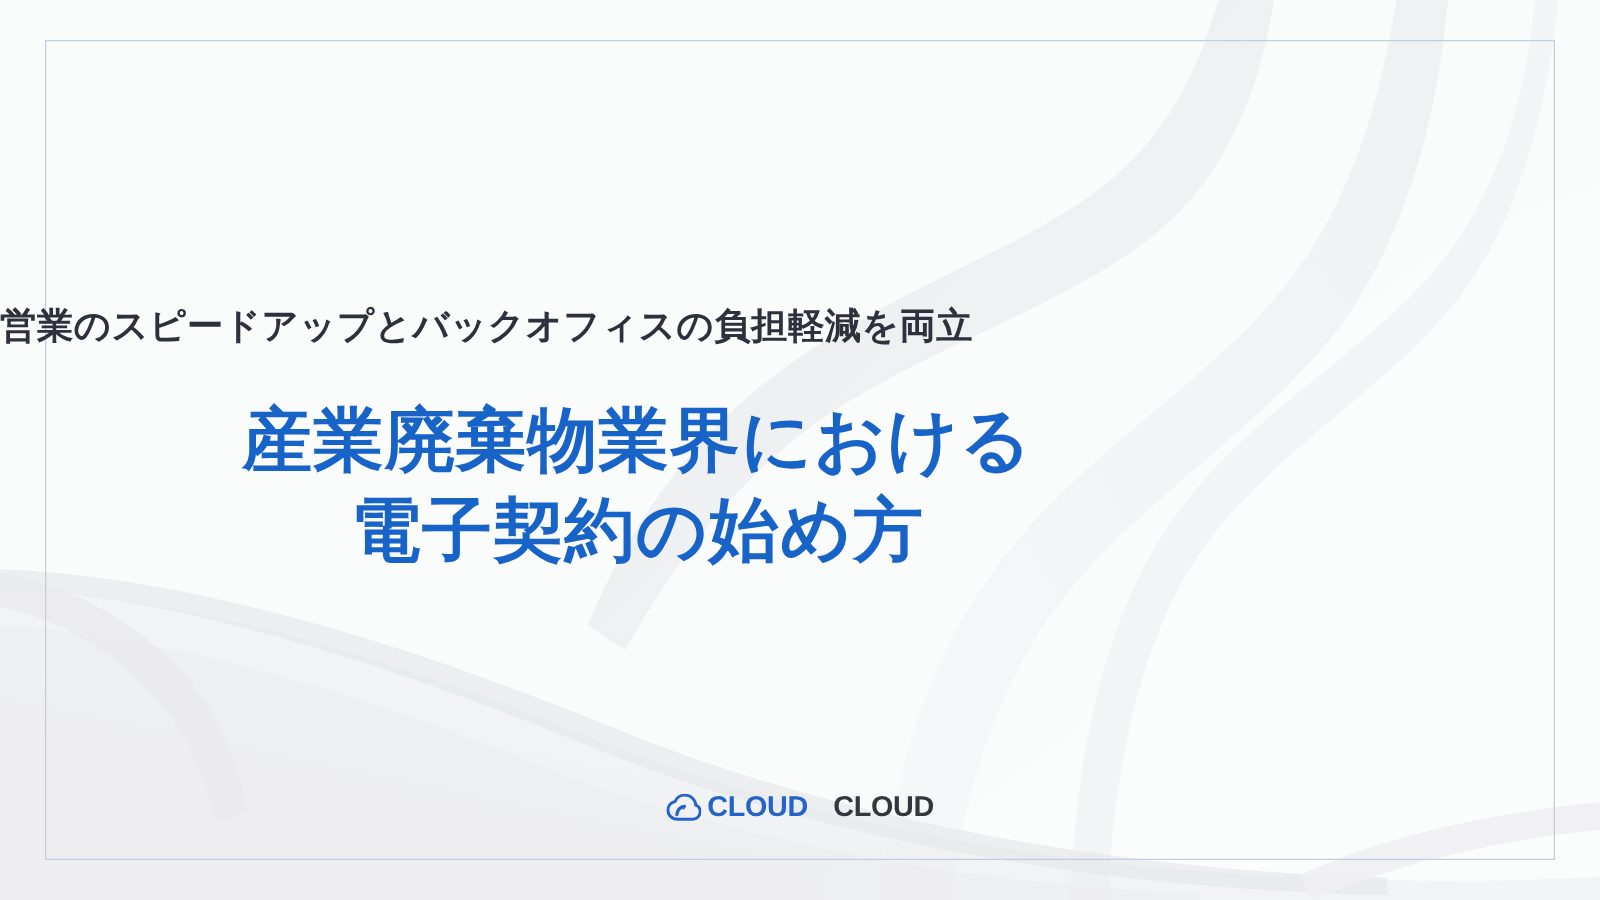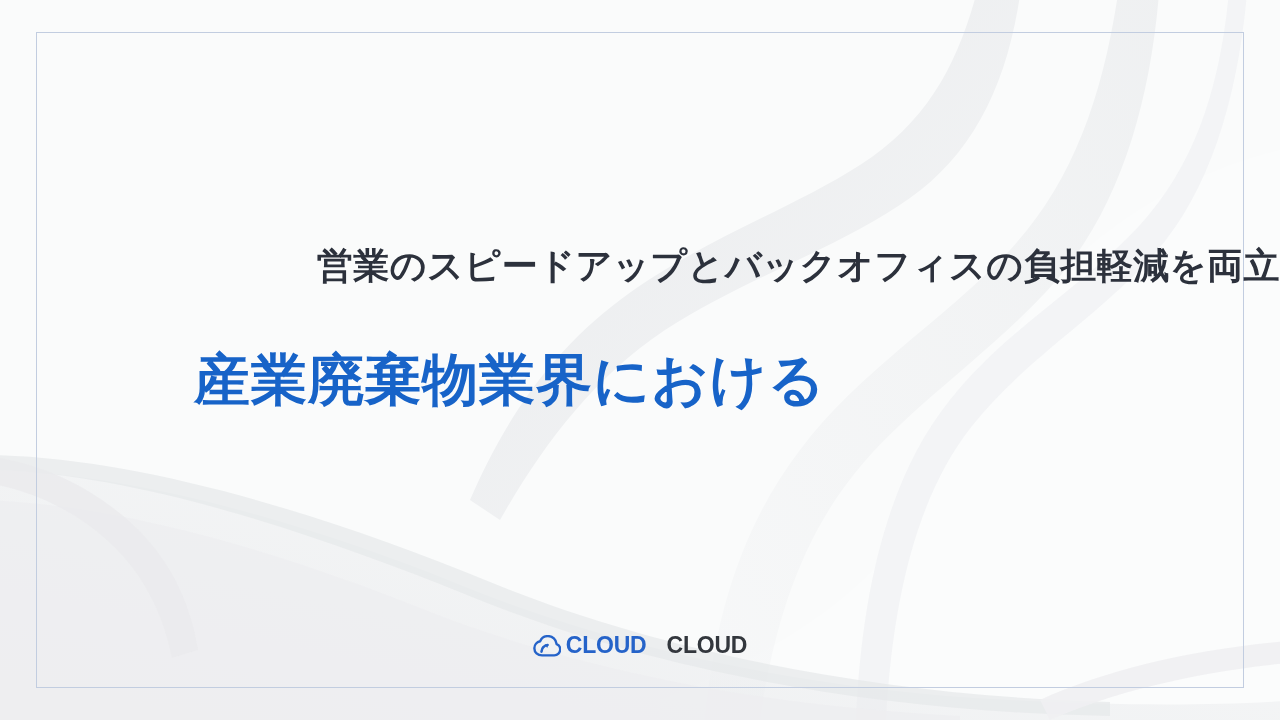--- a/index.html
+++ b/index.html
@@ -55,41 +55,40 @@
     display: flex;
     flex-direction: column;
     align-items: center;
   }
 
   .eyebrow {
     position: absolute;
     top: 243px;
     left: 0;
     width: 1280px;
-    text-align: right;
-    font-size: 36px;
+    text-align: left;
+    font-size: 29px;
     font-weight: 700;
     letter-spacing: 0.5px;
     color: #2c313c;
     line-height: 1.25;
     white-space: nowrap;
   }
 
   .headline {
     position: absolute;
     top: 316px;
     left: 0;
     width: 1020px;
     text-align: center;
     color: #1763c8;
     font-size: 56px;
     font-weight: 700;
     line-height: 1.28;
     letter-spacing: 1px;
-    margin-top: 28px;
   }
   .headline-line {
     display: block;
     white-space: nowrap;
   }
 
   
   .logo {
     position: absolute;
     top: 634px;
@@ -191,20 +190,21 @@
   </svg>
 
   <div class="slide-frame"></div>
 
   <div class="content">
 
     <div class="eyebrow">営業のスピードアップとバックオフィスの負担軽減を両立</div>
 
     <div class="headline">
       <span class="headline-line">産業廃棄物業界における</span>
+      <span class="headline-line">電子契約の始め方</span>
     </div>
 
     <div class="logo">
       <svg class="logo-mark" viewBox="0 0 30 24" aria-hidden="true">
         <path d="M9.6,22.2 C4.7,22.2 1.2,18.8 1.2,14.4
                  C1.2,10.6 3.9,7.5 7.5,6.8
                  C8.9,3.4 12.2,1.2 16.0,1.2
                  C21.0,1.2 25.1,5.0 25.5,9.9
                  C27.9,10.8 29.4,13.0 29.4,15.7
                  C29.4,19.3 26.5,22.2 22.9,22.2 Z" fill="none" stroke="#2563c9" stroke-width="2.6" stroke-linejoin="round" stroke-linecap="round"></path>

